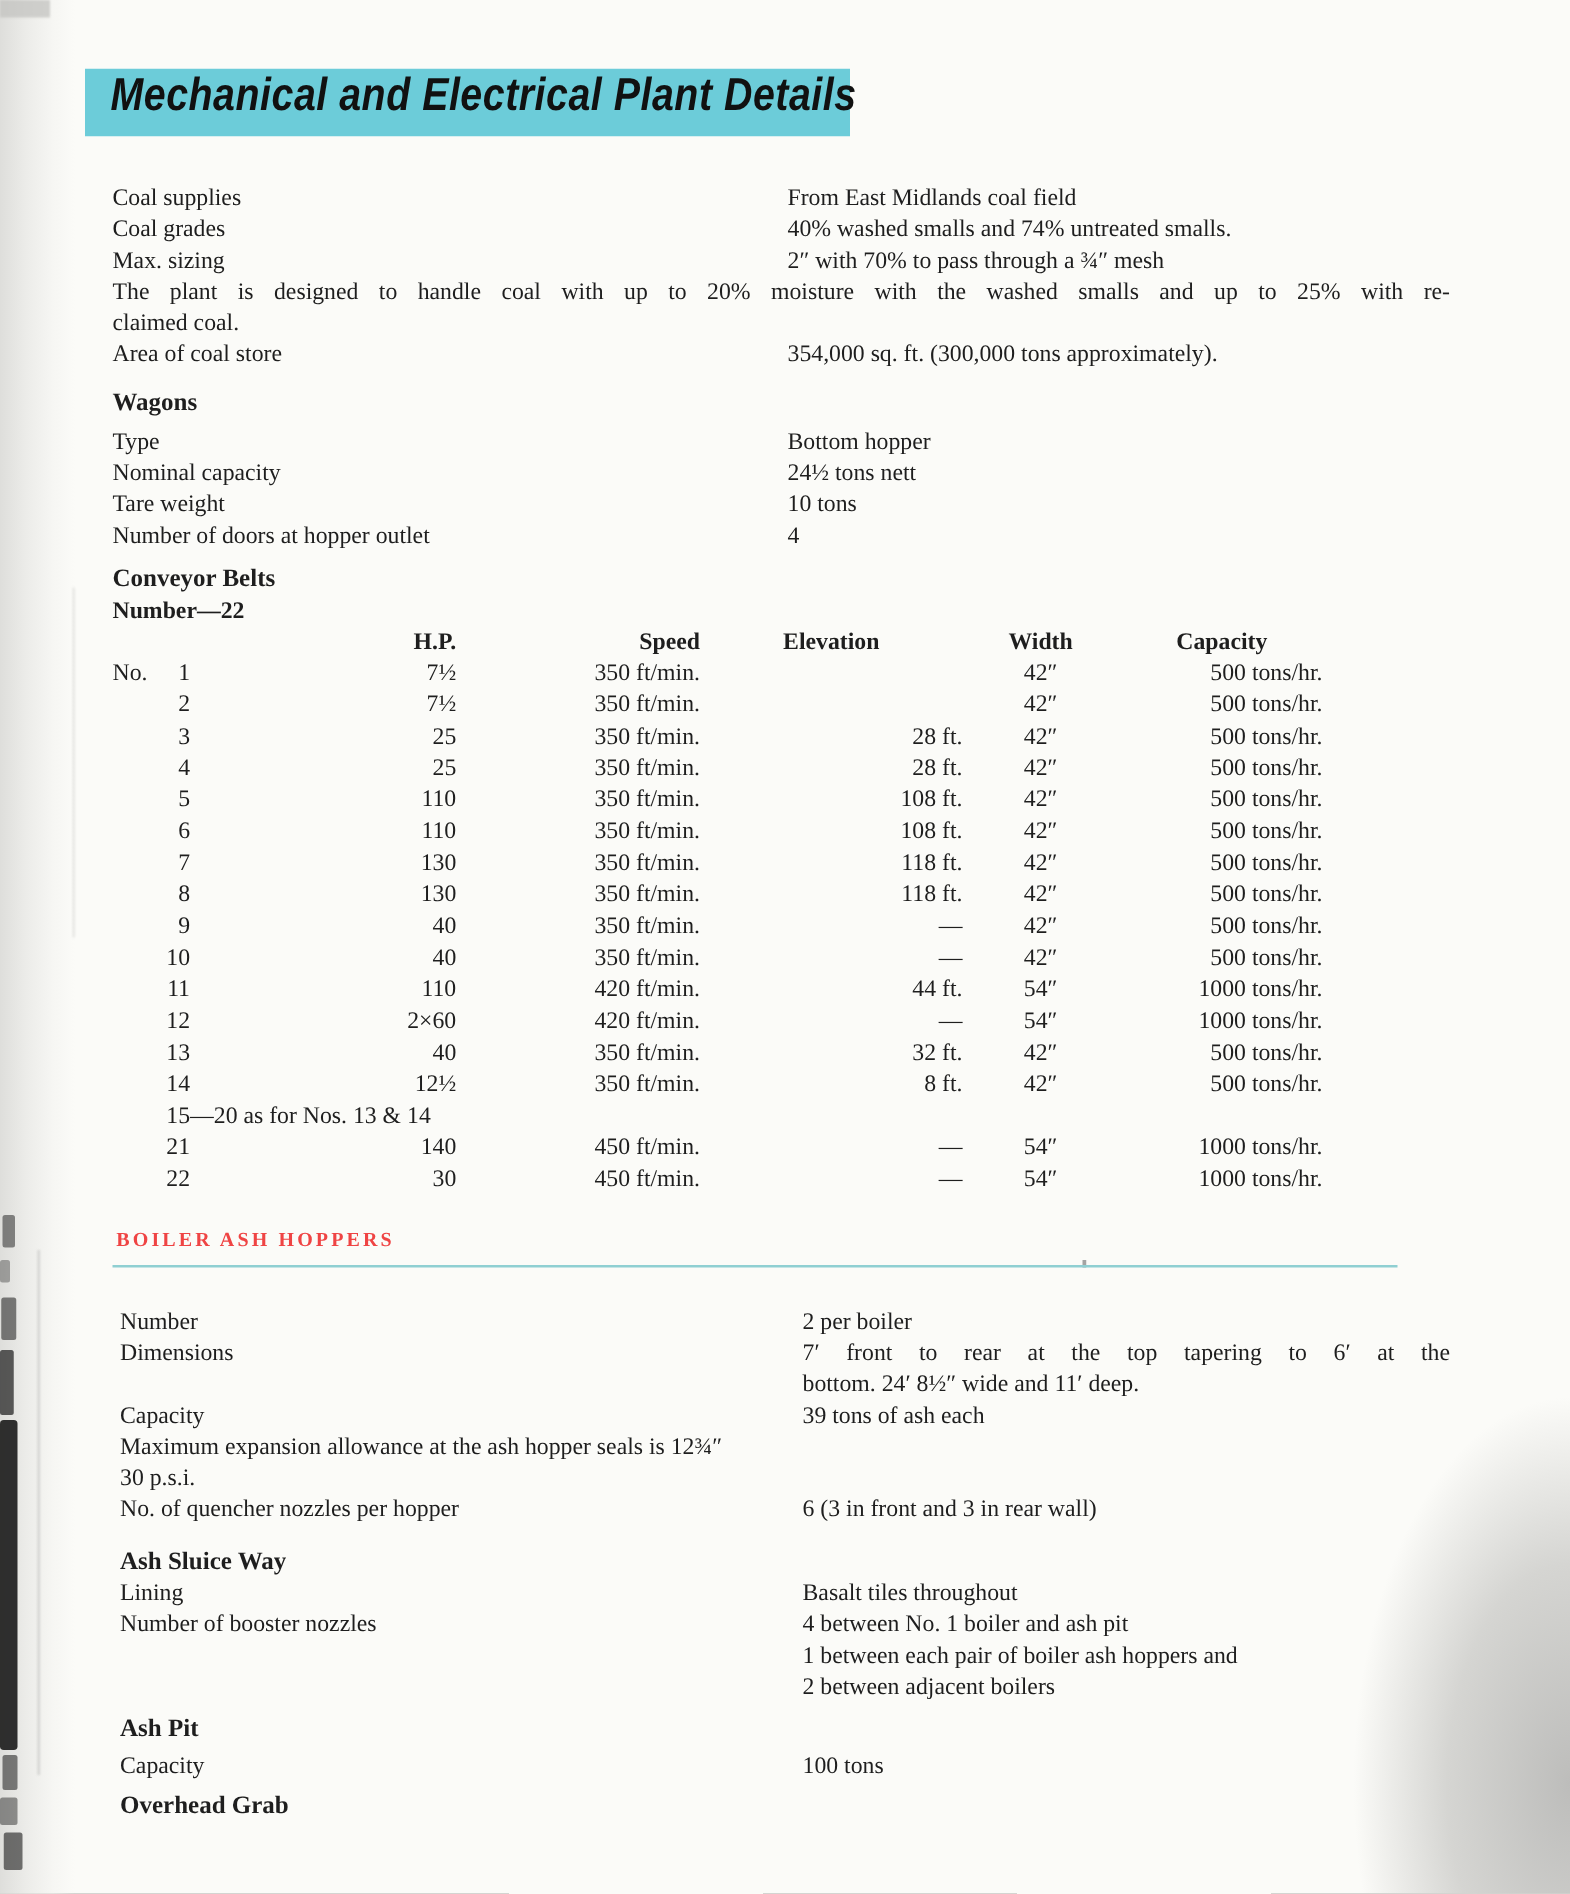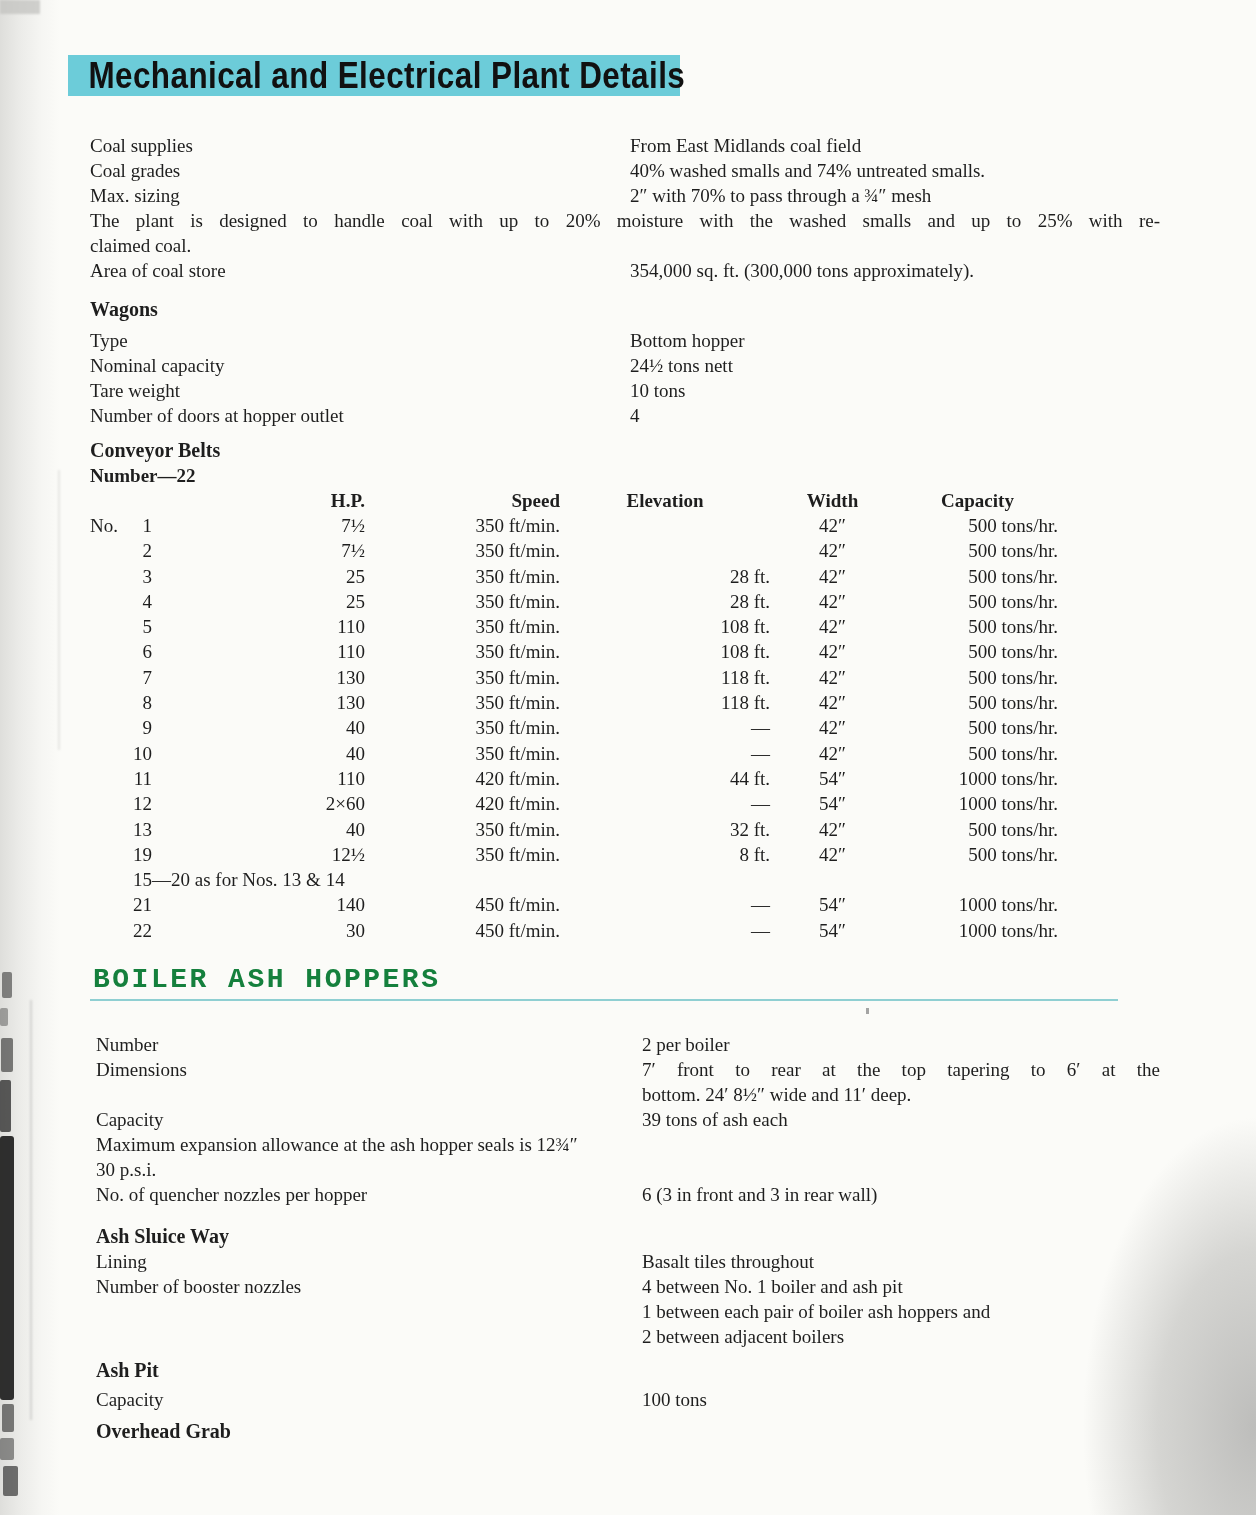--- a/index.html
+++ b/index.html
@@ -38,44 +38,45 @@
   .m7{left:0;top:1438px;width:14px;height:22px;opacity:.45;}
   .m8{left:3px;top:1466px;width:15px;height:30px;opacity:.6;}
   .speck{position:absolute;left:866px;top:1008px;width:3px;height:6px;background:#6a6a6a;opacity:.6;}
   .shadow-br{
     position:absolute;right:0;bottom:0;width:180px;height:440px;
     background:radial-gradient(130% 95% at 100% 80%, #bdbdbb 0%, #d5d5d2 42%, rgba(251,251,248,0) 74%);
   }
   
   .content{position:relative;padding:55px 0 0 90px;width:1070px;font-size:19px;}
   .banner{
-    margin-left:-22px;width:612px;height:41px;
+    margin-left:-22px;width:612px;height:54px;
     background:var(--banner,#6cccd9);
-    display:flex;align-items:center;
+    display:flex;align-items:flex-start;
     margin-bottom:37px;
+    font-style:italic;
   }
   .banner-text{
     padding-left:24px;
     font-family:"Liberation Sans","DejaVu Sans",sans-serif;
     font-weight:700;font-size:37px;color:#111;
     transform:scaleX(.85);transform-origin:left center;
     white-space:nowrap;letter-spacing:.5px;
   }
   .lv-row{display:grid;grid-template-columns:var(--lw,540px) 1fr;line-height:25px;}
   .low .lv-row{--lw:546px;}
   .indent{padding-left:6px;}
   .para{line-height:25px;}
   .jline{text-align:justify;text-align-last:justify;}
   .h-serif{font-weight:700;font-size:20px;line-height:26px;}
   .h-wagons{margin-top:13px;margin-bottom:6px;}
   .h-conveyor{margin-top:9px;margin-bottom:0;}
   .h-sans{
-    font-family:Liberation Mono, monospace;
-    font-weight:700;font-size:28px;letter-spacing:2.5px;line-height:26px;
-    margin-top:24px;padding-left:3px;color:#15803d;
+    font-family:Liberation Serif, serif;
+    font-weight:700;font-size:16px;letter-spacing:2.5px;line-height:26px;
+    margin-top:24px;padding-left:3px;color:#ef4444;
   }
   .rule{height:2px;width:1028px;background:var(--rule,#8fcfd2);margin-top:6px;}
   
   .belt-grid{display:grid;grid-template-columns:70px 205px 195px 210px 125px 165px;line-height:25.3px;}
   .belt-head{line-height:25px;font-weight:700;}
   .c-num{display:flex;}
   .c-num .no-prefix{flex:0 0 auto;}
   .c-num .num{flex:1;text-align:right;padding-right:8px;}
   .c-hp{text-align:right;}
   .c-speed{text-align:right;padding-left:82px;}
@@ -352,21 +353,21 @@
             <div class="c-hp">40</div>
             <div class="c-speed">350 ft/min.</div>
             <div class="c-elev">32 ft.</div>
             <div class="c-width">42″</div>
             <div class="c-cap">500 tons/hr.</div>
           </div>
 
           <div class="belt-grid">
             <div class="c-num">
               <span class="no-prefix"></span>
-              <span class="num">19</span>
+              <span class="num">14</span>
             </div>
             <div class="c-hp">12½</div>
             <div class="c-speed">350 ft/min.</div>
             <div class="c-elev">8 ft.</div>
             <div class="c-width">42″</div>
             <div class="c-cap">500 tons/hr.</div>
           </div>
         </div>
       <div class="span-note">15—20 as for Nos. 13 &amp; 14</div>
       <div>

